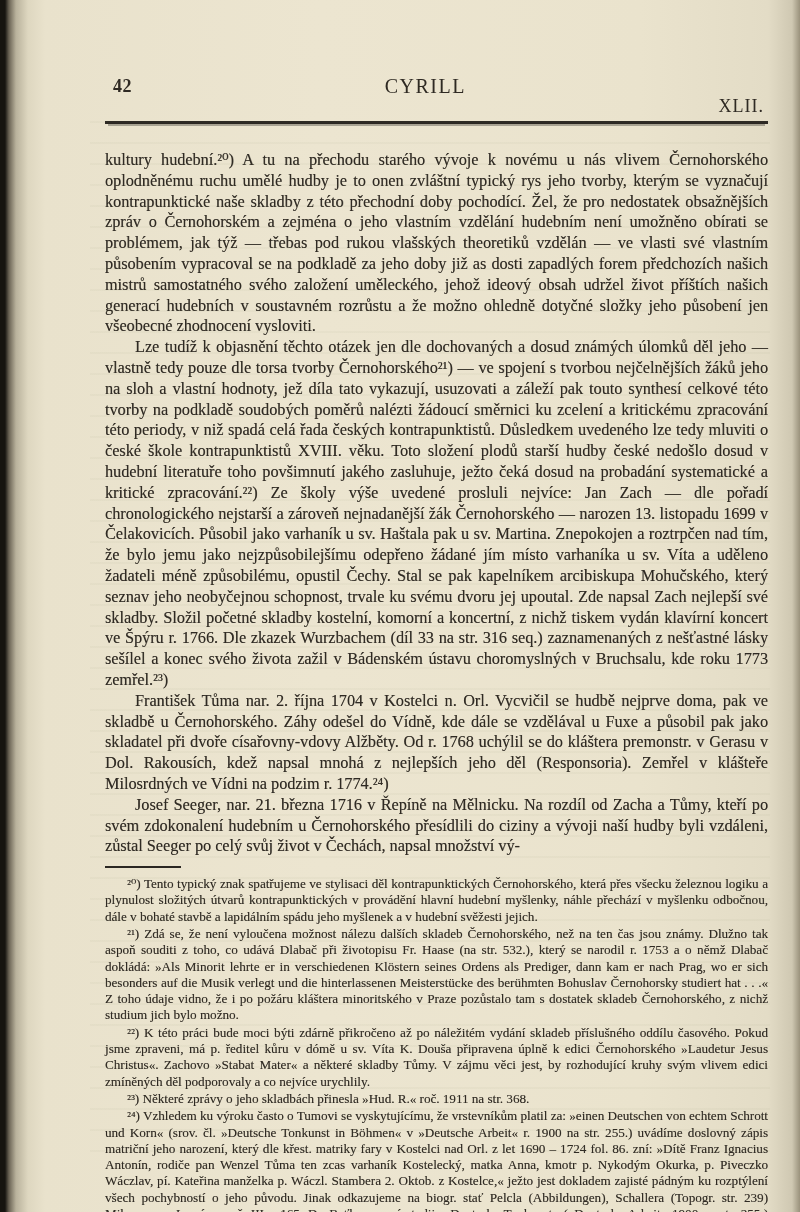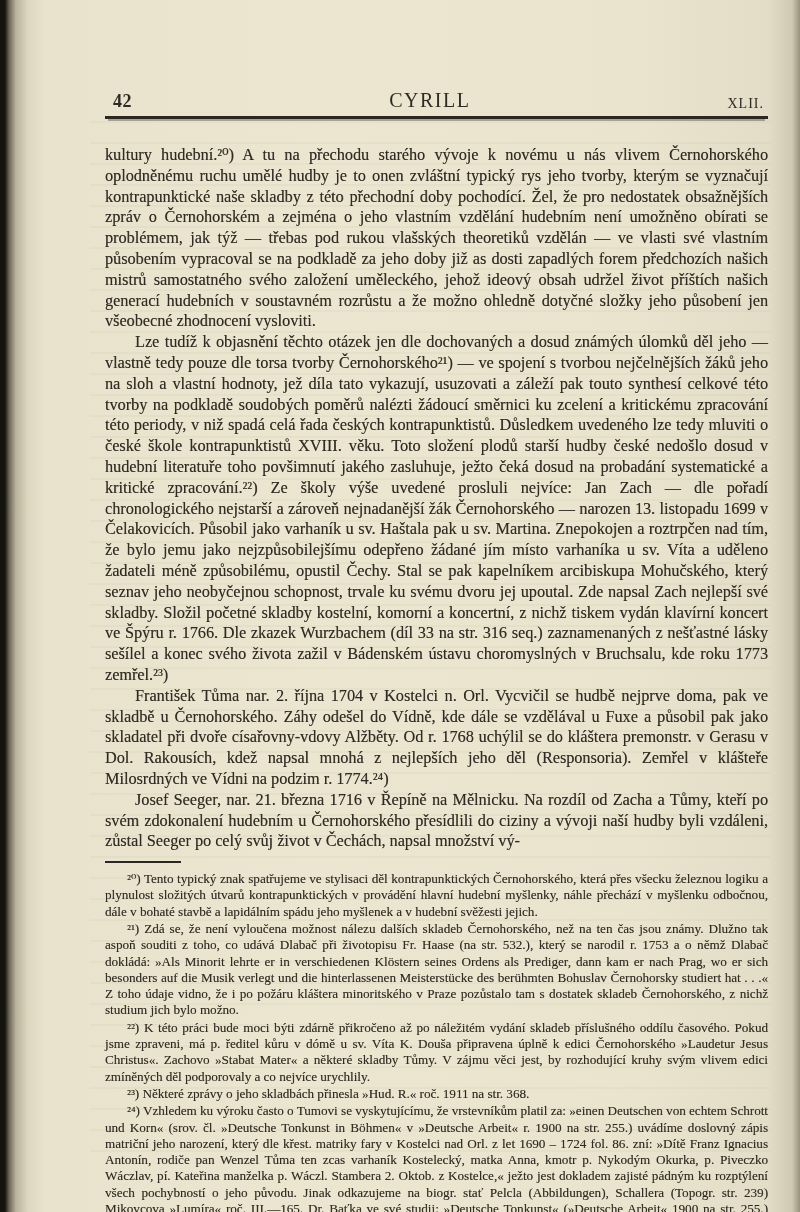--- a/index.html
+++ b/index.html
@@ -22,28 +22,28 @@
   .page::after{
     content:"";position:absolute;left:90px;right:30px;top:110px;bottom:60px;
     background:repeating-linear-gradient(
       0deg, rgba(110,120,80,0.045) 0 2px, transparent 2px 21px);
     pointer-events:none;
   }
   .content{
     position:absolute;left:105px;top:56px;width:663px;
   }
   .masthead{
-    display:flex;align-items:flex-end;justify-content:space-between;
+    display:flex;align-items:center;justify-content:space-between;
     padding:0 4px 4px 8px;
     border-bottom:3px solid #2b2722;
     box-shadow:0 5px 0 -3px rgba(43,39,34,0.35);
   }
   .masthead .pagenum{font-size:18px;font-weight:bold;letter-spacing:.5px;}
   .masthead .title{font-size:20px;font-weight:normal;letter-spacing:1.5px;}
-  .masthead .volume{font-size:14px;letter-spacing:1px;margin-top:40px;}
+  .masthead .volume{font-size:18px;letter-spacing:1px;margin-top:40px;}
   .bodytext{margin-top:26px;}
   .bodytext p{
     margin:0;font-size:16.2px;line-height:20.8px;text-align:justify;
     text-shadow:0.3px 0.3px 0.2px rgba(47,42,35,0.45);
   }
   .bodytext p.indent{text-indent:30px;}
   .fnrule{
     width:76px;height:0;border-top:2px solid #2b2722;
     margin:9px 0 8px 0;
   }

